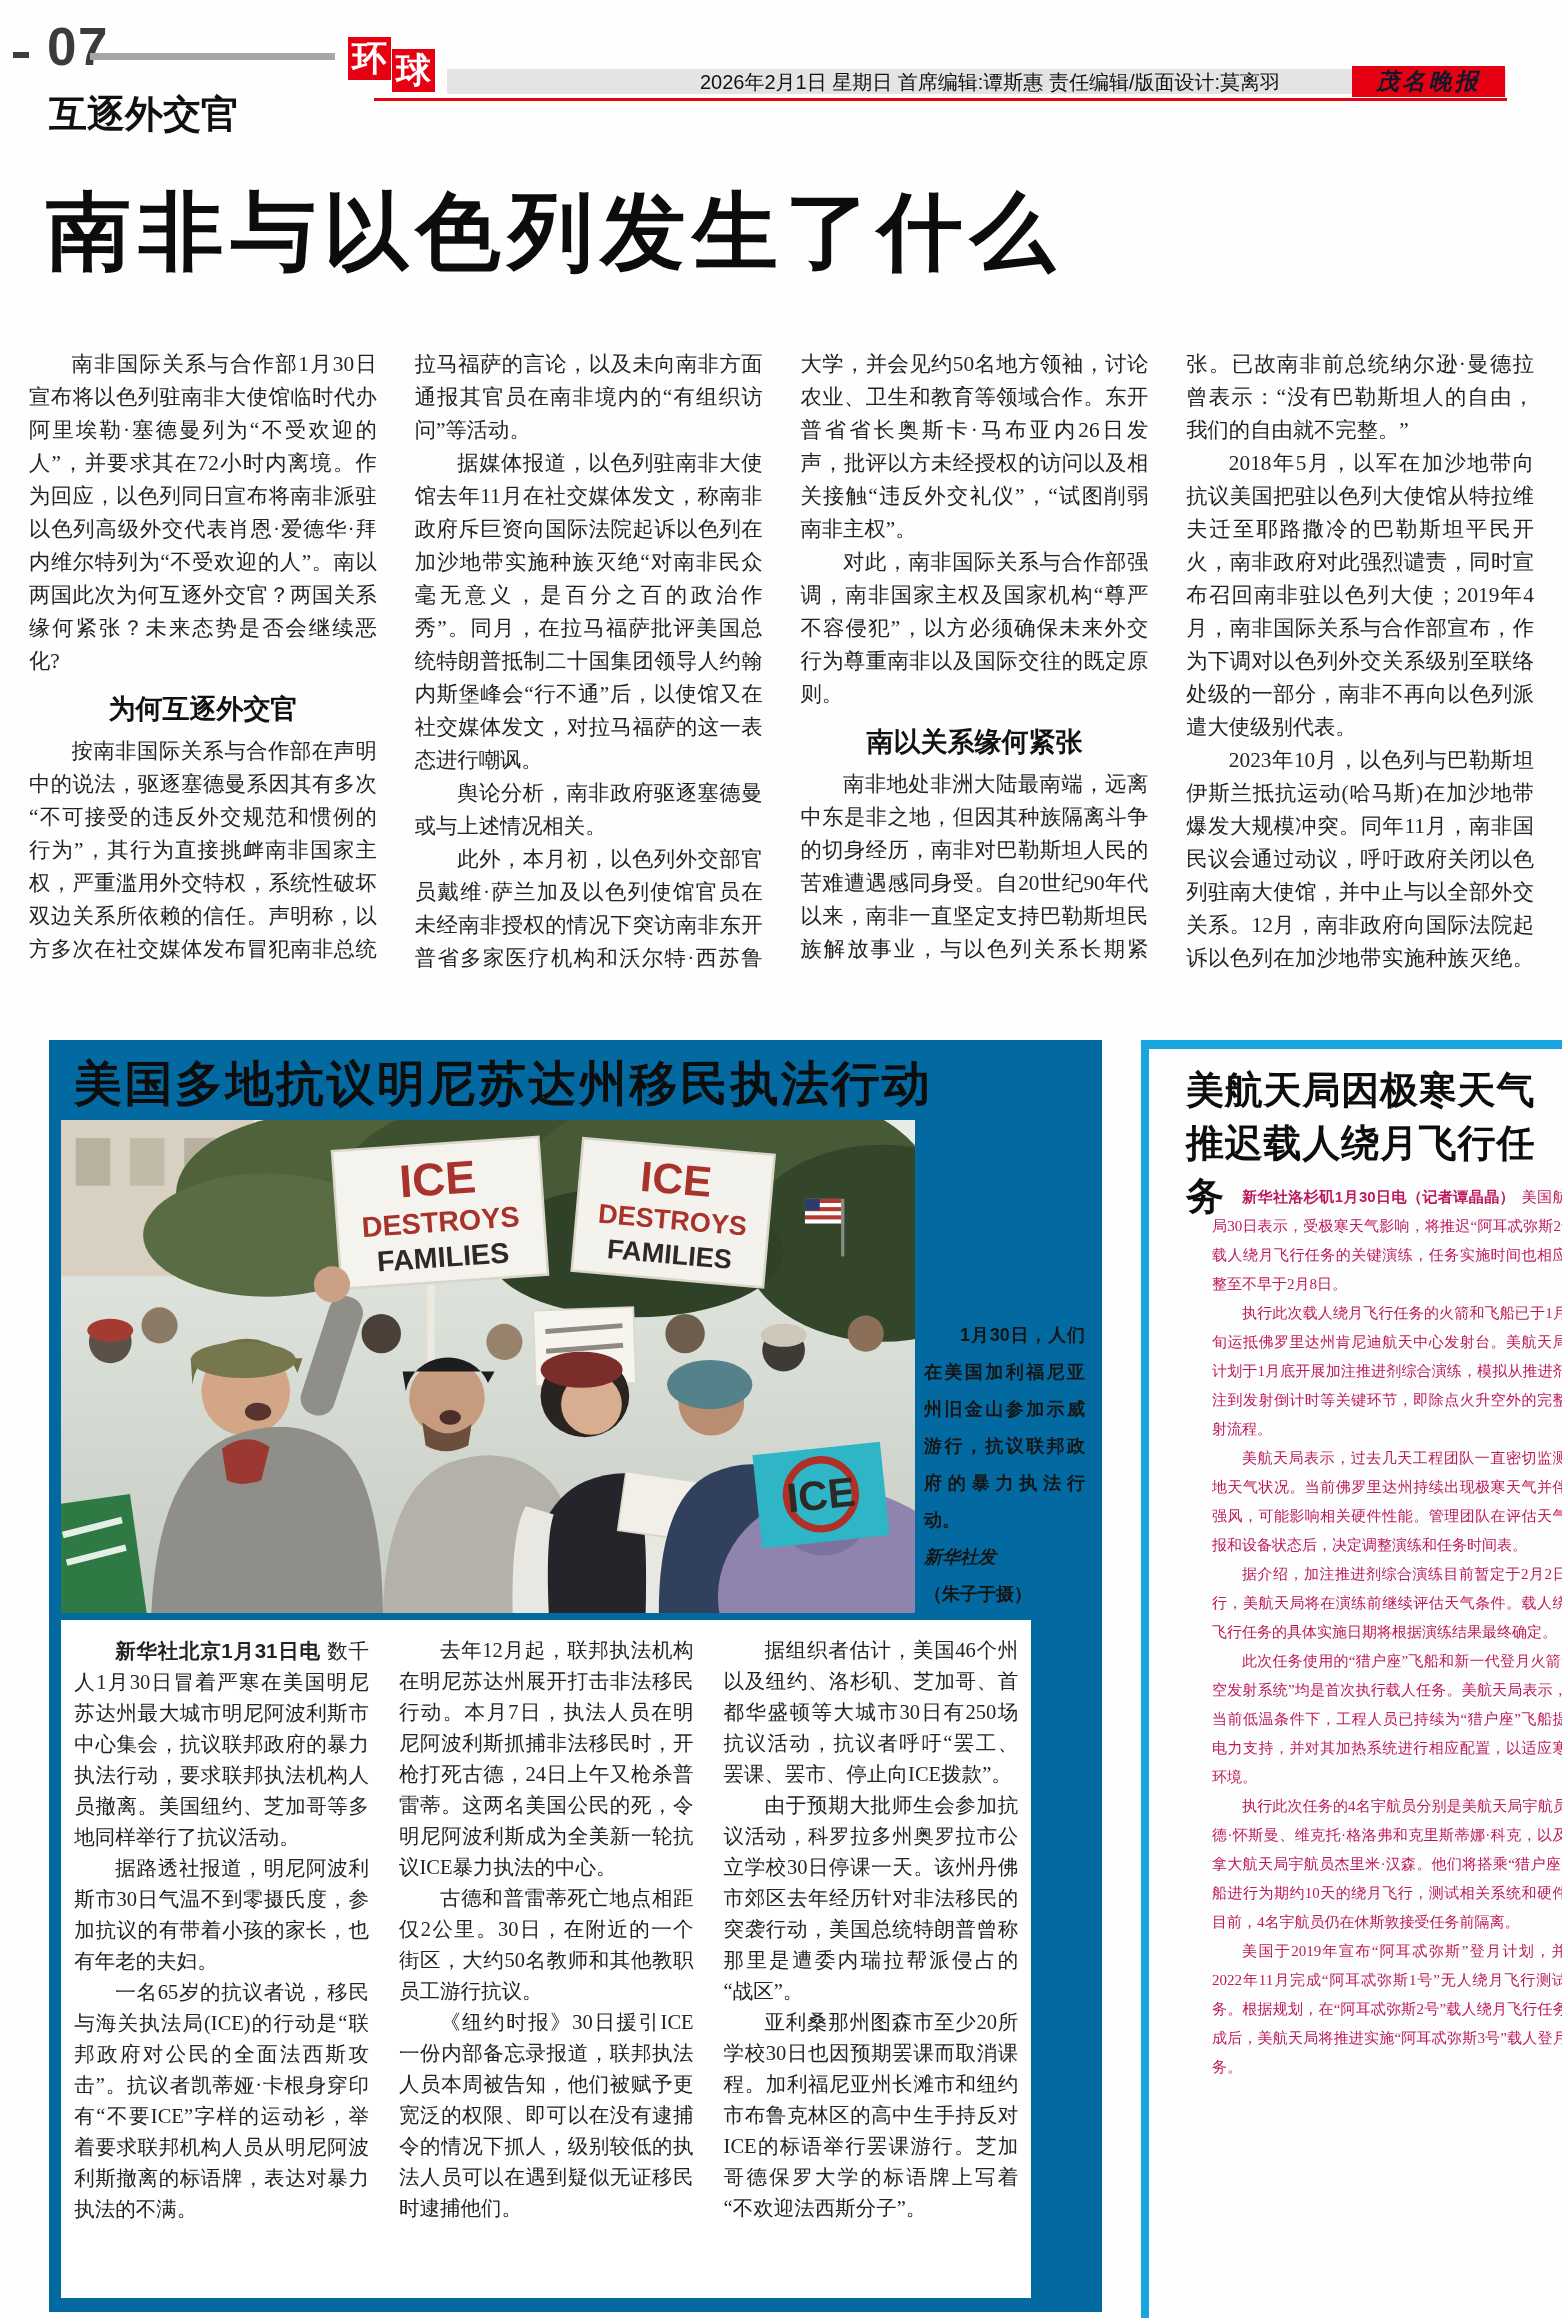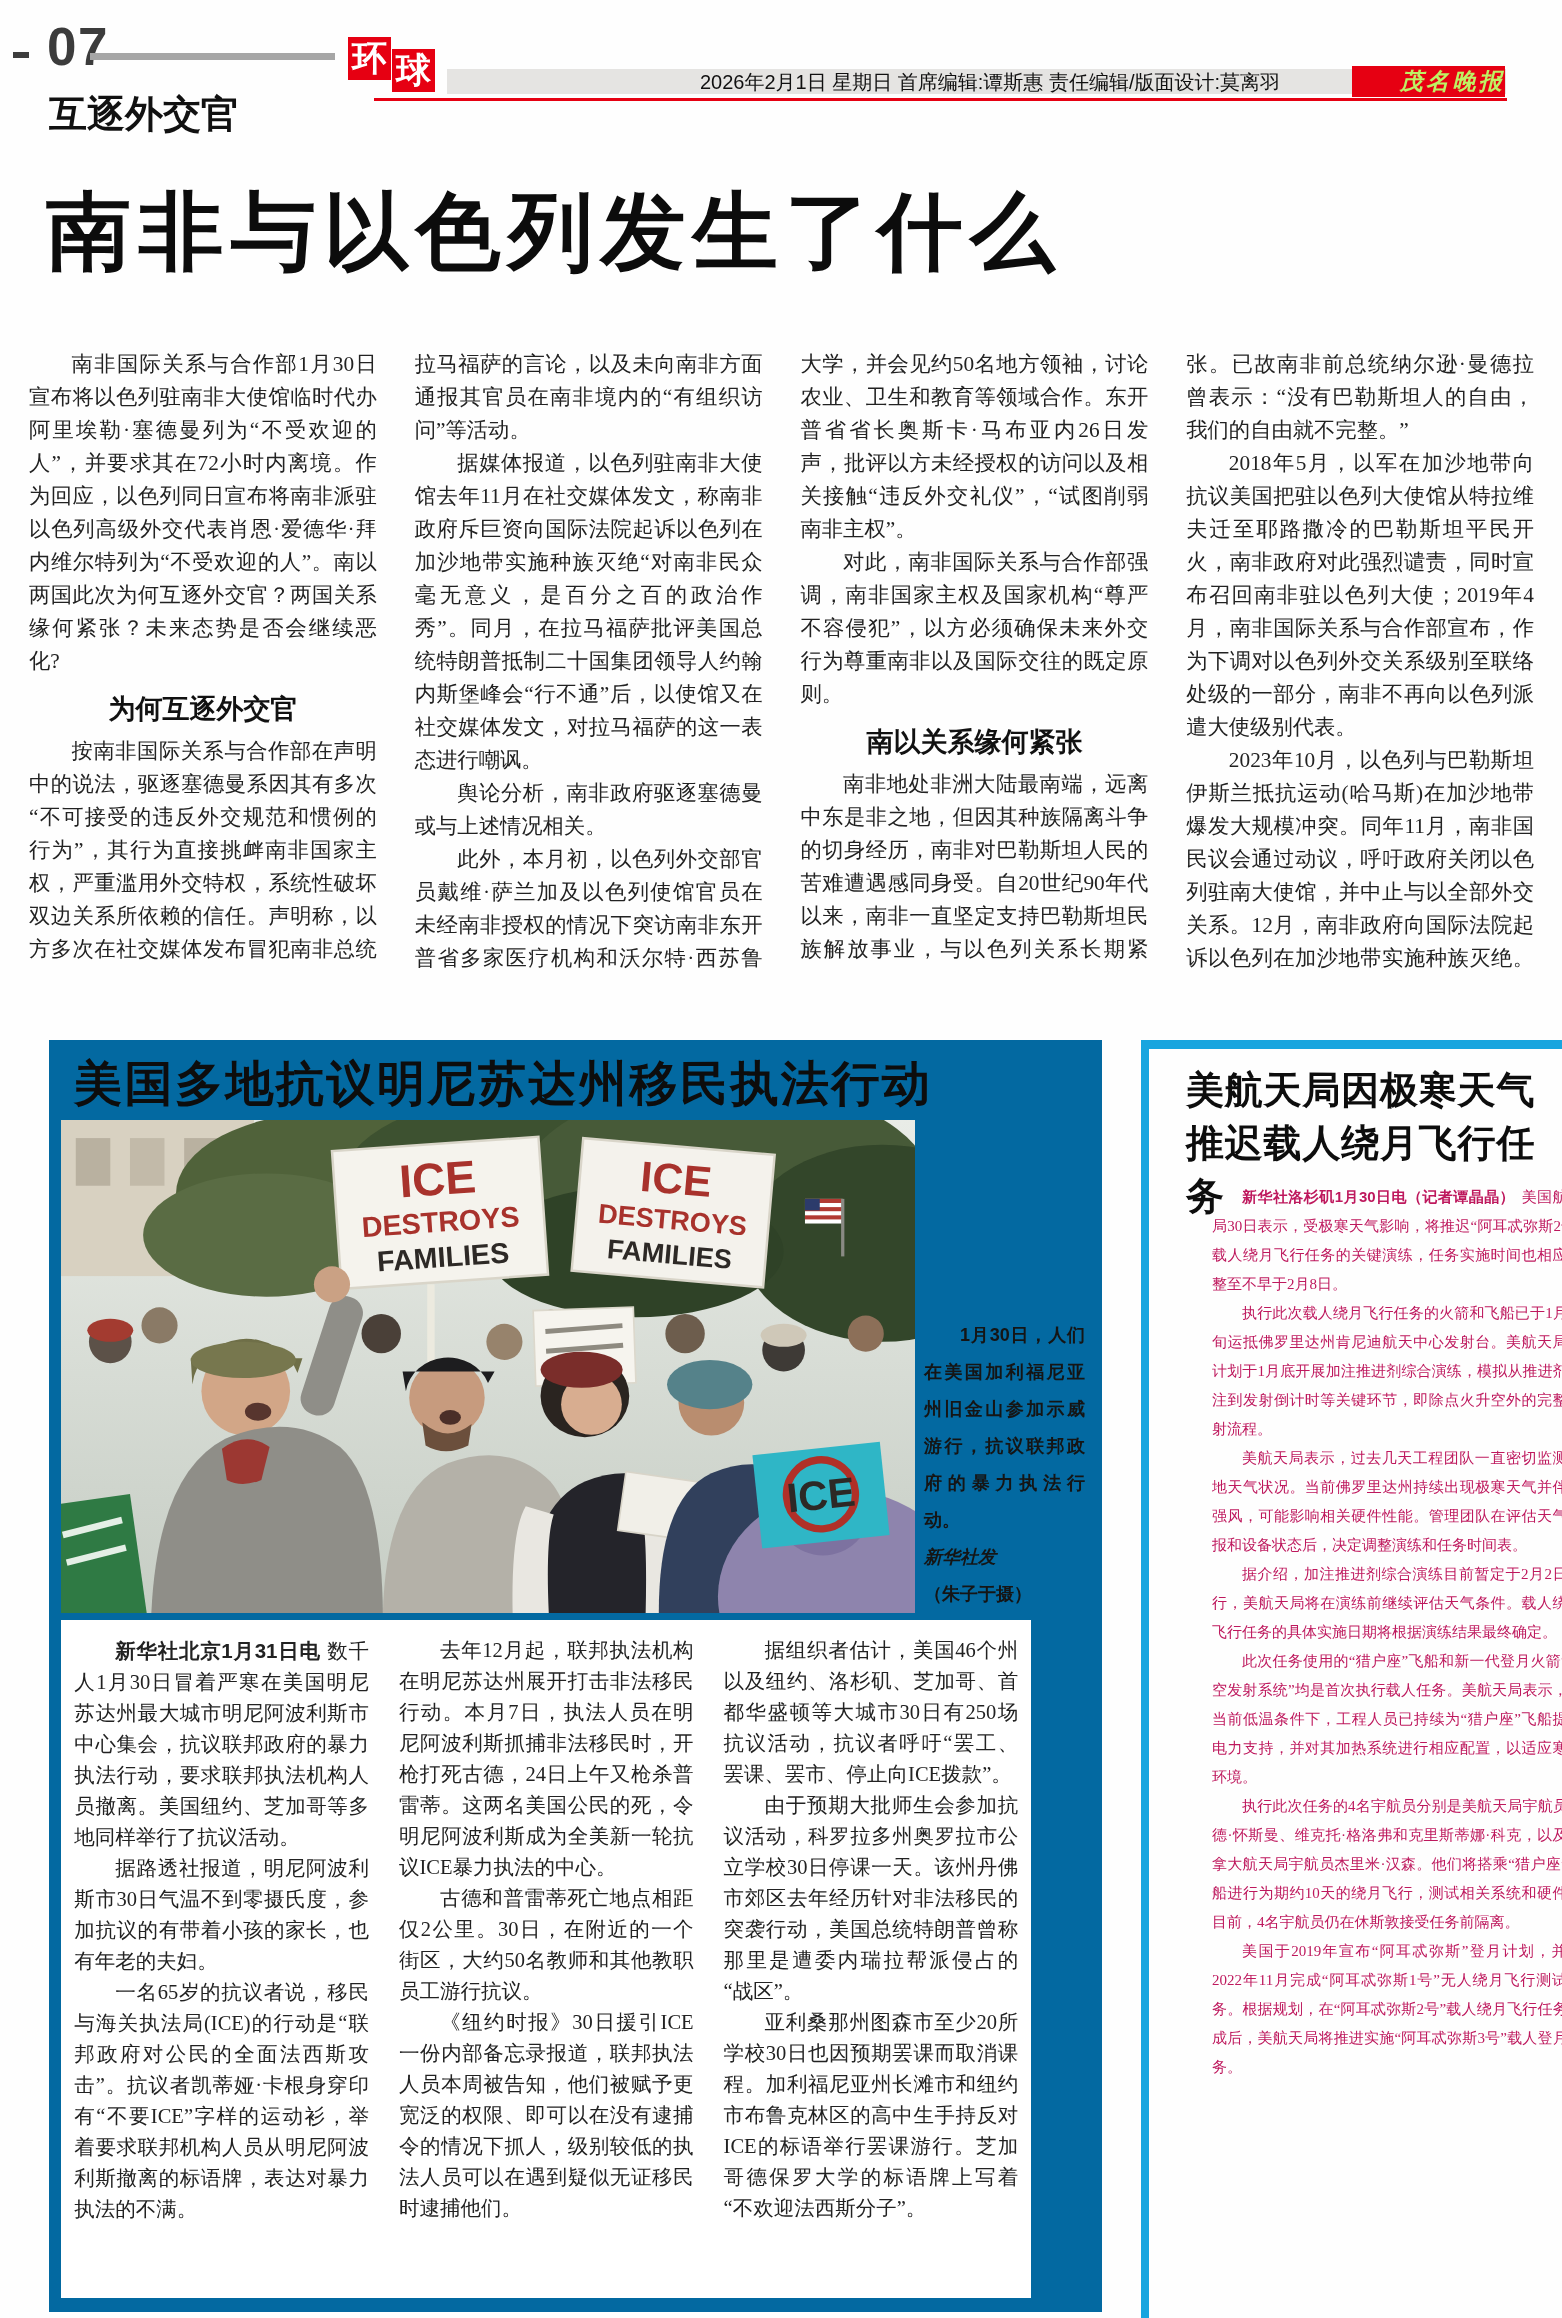--- a/index.html
+++ b/index.html
@@ -13,23 +13,23 @@
   
   .pn-dash{left:13px;top:52px;width:16.4px;height:5.7px;background:#3d3d3d;}
   .page-number{left:47px;top:20px;font-size:53px;font-weight:700;color:#3c3c3c;line-height:53px;letter-spacing:1.6px;}
   .pn-line{left:90px;top:53px;width:245px;height:6.6px;background:#a6a6a6;}
   .sec-badge{width:43px;height:43px;background:#e60012;color:#fff;text-align:center;
     font-family:"Liberation Serif","DejaVu Serif",serif;font-weight:700;font-size:35px;line-height:44px;}
   .sec-1{left:348px;top:37px;}
   .sec-2{left:392px;top:49px;}
   .date-bar{left:447px;top:69px;width:1059px;height:25px;background:#e5e4e2;text-align:center;}
   .date-text{position:absolute;right:226px;top:1.6px;font-size:20px;line-height:22px;color:#101010;white-space:nowrap;}
-  .masthead{left:1352px;top:66px;width:153px;height:31px;background:#e60012;color:#bef264;
+  .masthead{left:1352px;top:66px;width:153px;height:31px;background:#e60012;color:#0f172a;
     font-family:"Liberation Serif","DejaVu Serif",serif;font-style:italic;font-weight:700;
-    font-size:23px;line-height:31px;text-align:right;letter-spacing:3.3px;}
+    font-size:23px;line-height:31px;text-align:center;letter-spacing:3.3px;}
   .red-rule{left:374px;top:98px;width:1133px;height:3.3px;background:#e60012;}
   
   .kicker{left:49px;top:92px;font-size:38px;font-weight:700;color:#111;line-height:44px;}
   .headline{left:46px;top:184px;font-size:85px;font-weight:900;color:#0c0c0c;line-height:95px;letter-spacing:7.4px;white-space:nowrap;}
   .lead-body{left:29px;top:348px;width:1505px;height:627px;overflow:hidden;
     column-count:4;column-gap:38px;column-fill:auto;
     font-family:"Liberation Serif","DejaVu Serif",serif;font-size:21.3px;line-height:33px;color:#222;
     text-align:justify;}
   .blk{margin:0;text-indent:2em;}
   .b-h{text-indent:0;text-align:center;font-family:"Liberation Sans","DejaVu Sans",sans-serif;

